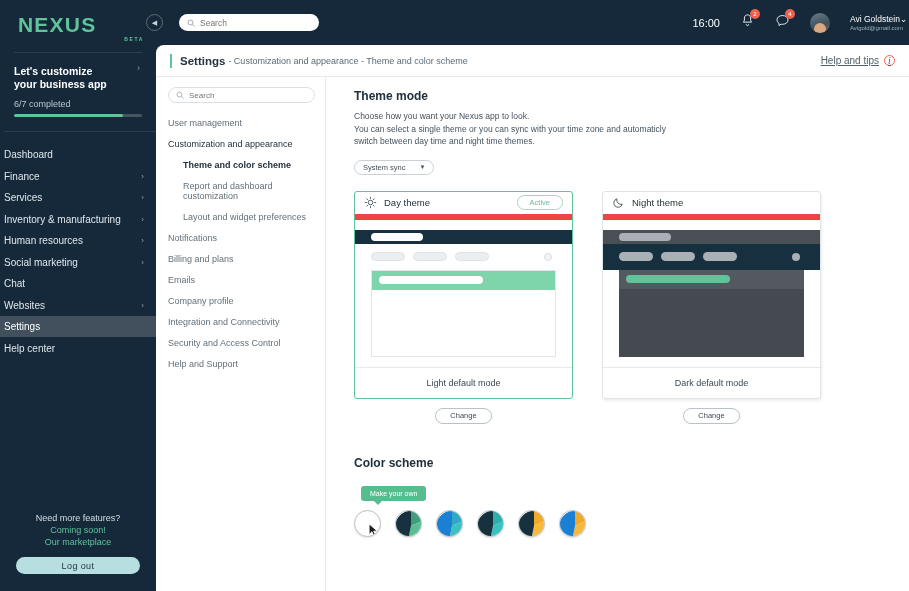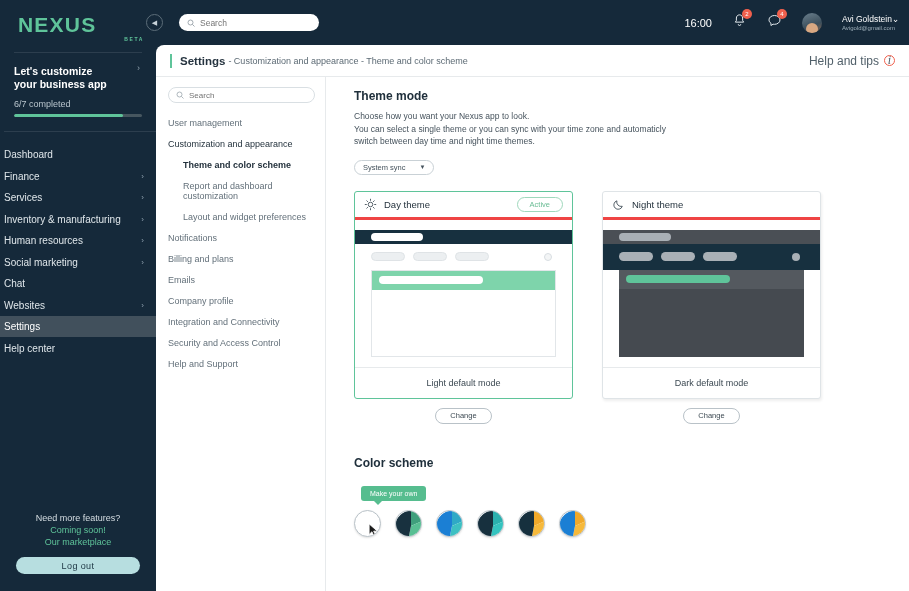--- a/index.html
+++ b/index.html
@@ -90,21 +90,21 @@
     margin-left: 16px; width: 140px; height: 17px; border-radius: 9px;
     background: #ffffff; display: flex; align-items: center; padding: 0 8px;
   }
   .topsearch input {
     border: 0; outline: 0; font-size: 8.5px; color: #8b969e;
     width: 100%; margin-left: 5px; font-family: "Liberation Sans", sans-serif;
   }
   .search-glyph { width: 8px; height: 8px; flex: 0 0 8px; }
   .topright {
     margin-left: auto; display: flex; align-items: center; gap: 20px;
-    padding-right: 10px;
+    padding-right: 2px;
   }
   .clock { color: #ffffff; font-size: 11px; }
   .bell-wrap { position: relative; cursor: pointer; }
   .badge {
     position: absolute; top: -4px; right: -5px;
     min-width: 10px; height: 10px; border-radius: 5px;
     background: #f0604d; color: #fff; font-size: 6px;
     display: flex; align-items: center; justify-content: center; padding: 0 2px;
   }
   .avatar {
@@ -127,21 +127,21 @@
     overflow: hidden;
   }
   .panel-head {
     height: 32px; display: flex; align-items: center;
     border-bottom: 1px solid #e7eaec; padding: 0 14px;
   }
   .accent-bar { width: 2px; height: 14px; background: #5fc49a; margin-right: 8px; }
   .ph-title { font-size: 11.5px; font-weight: bold; color: #25333f; }
   .ph-crumb { font-size: 9px; color: #5c6a74; margin-left: 3px; }
   .help-tips { margin-left: auto; display: flex; align-items: center; gap: 5px; cursor: pointer; }
-  .help-tips span { font-size: 12px; color: #51606a; }
+  .help-tips span { font-size: 10px; color: #51606a; text-decoration: underline; }
   .info-circle {
     width: 11px; height: 11px; border-radius: 50%;
     border: 1px solid #f0604d; color: #f0604d; font-size: 7px;
     display: flex; align-items: center; justify-content: center;
     font-family: "Liberation Serif", serif; font-style: italic;
   }
 
   .body-row { display: flex; height: 514px; }
 
   
@@ -175,21 +175,21 @@
 
   .cards { display: flex; gap: 29px; margin-top: 16px; }
   .theme-card {
     width: 219px; border-radius: 3px; overflow: hidden;
     background: #fff;
   }
   .theme-card.sel { border: 1.5px solid #5fc49a; }
   .theme-card.unsel { border: 1px solid #dfe4e7; box-shadow: 1px 2px 3px rgba(0,0,0,0.07); }
   .tc-head {
     height: 28px; display: flex; align-items: center; padding: 0 9px;
-    border-bottom: 3px solid #ef4444;
+    border-bottom: 6px solid #ef4444;
     text-align: center;
   }
   .tc-name { font-size: 9.5px; color: #24323d; margin-left: 7px; }
   .pill-active {
     margin-left: auto; border: 1px solid #9fd8bc; border-radius: 9px;
     color: #6bbd95; font-size: 7.5px; padding: 2px 12px; background: #fff;
   }
   .preview { height: 147px; padding: 10px 0 0 0; background: #fff; position: relative; }
   .pv-inner { position: absolute; left: 0; right: 0; top: 10px; bottom: 0; }
   .pv-topbar { height: 14px; display: flex; align-items: center; padding-left: 16px; }

